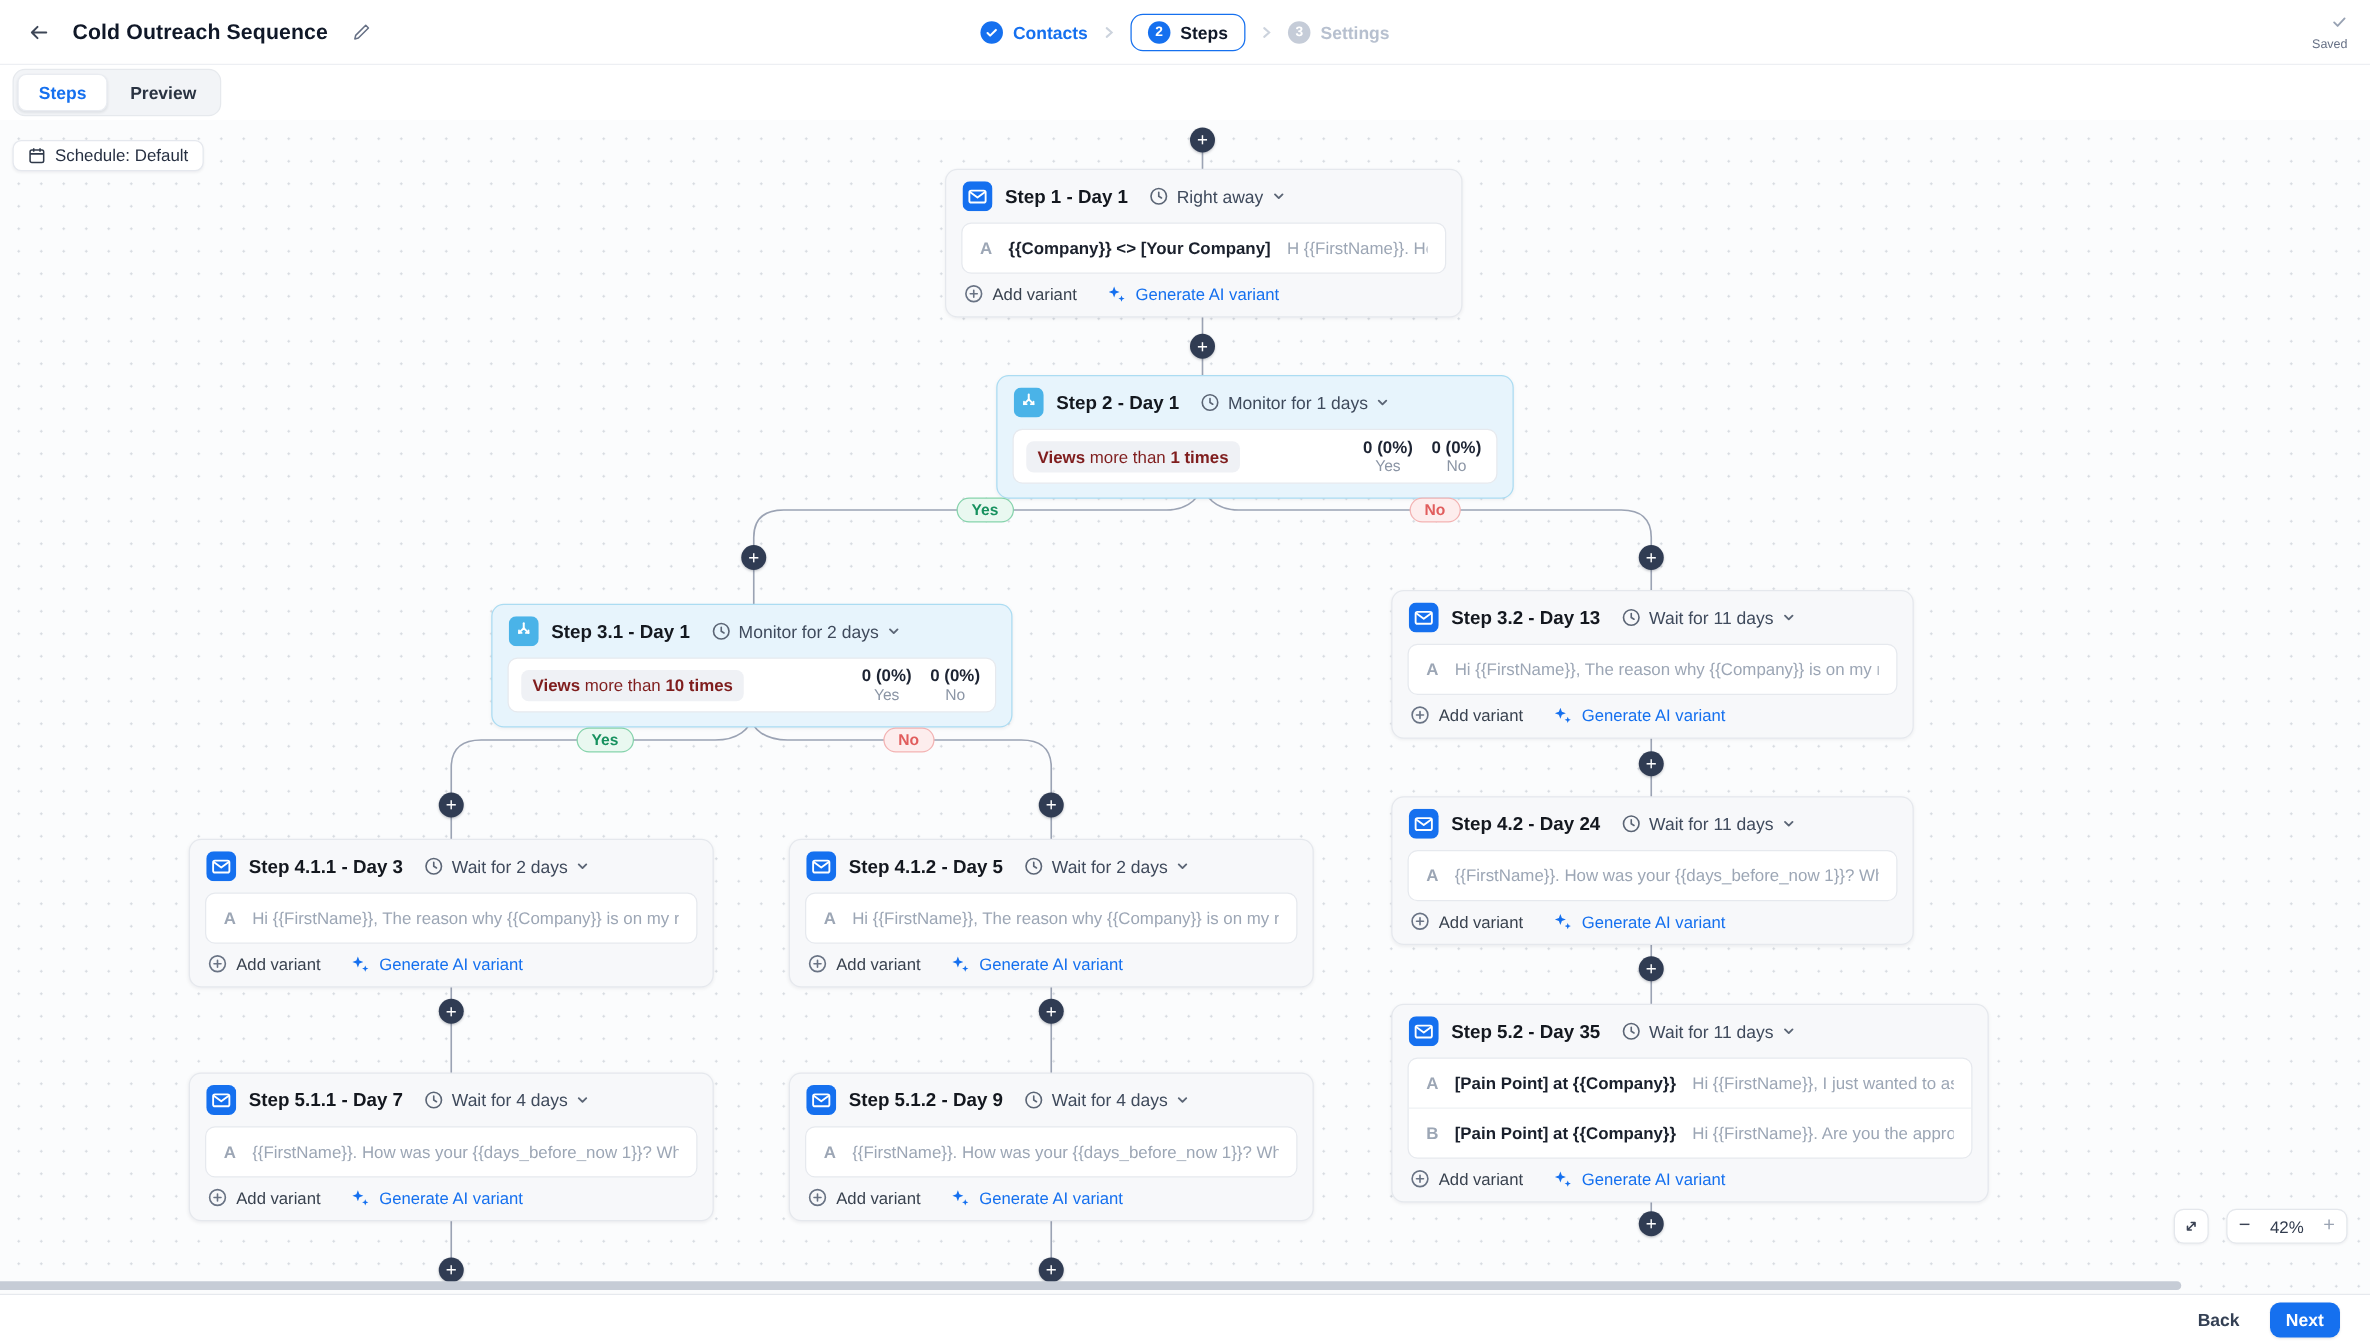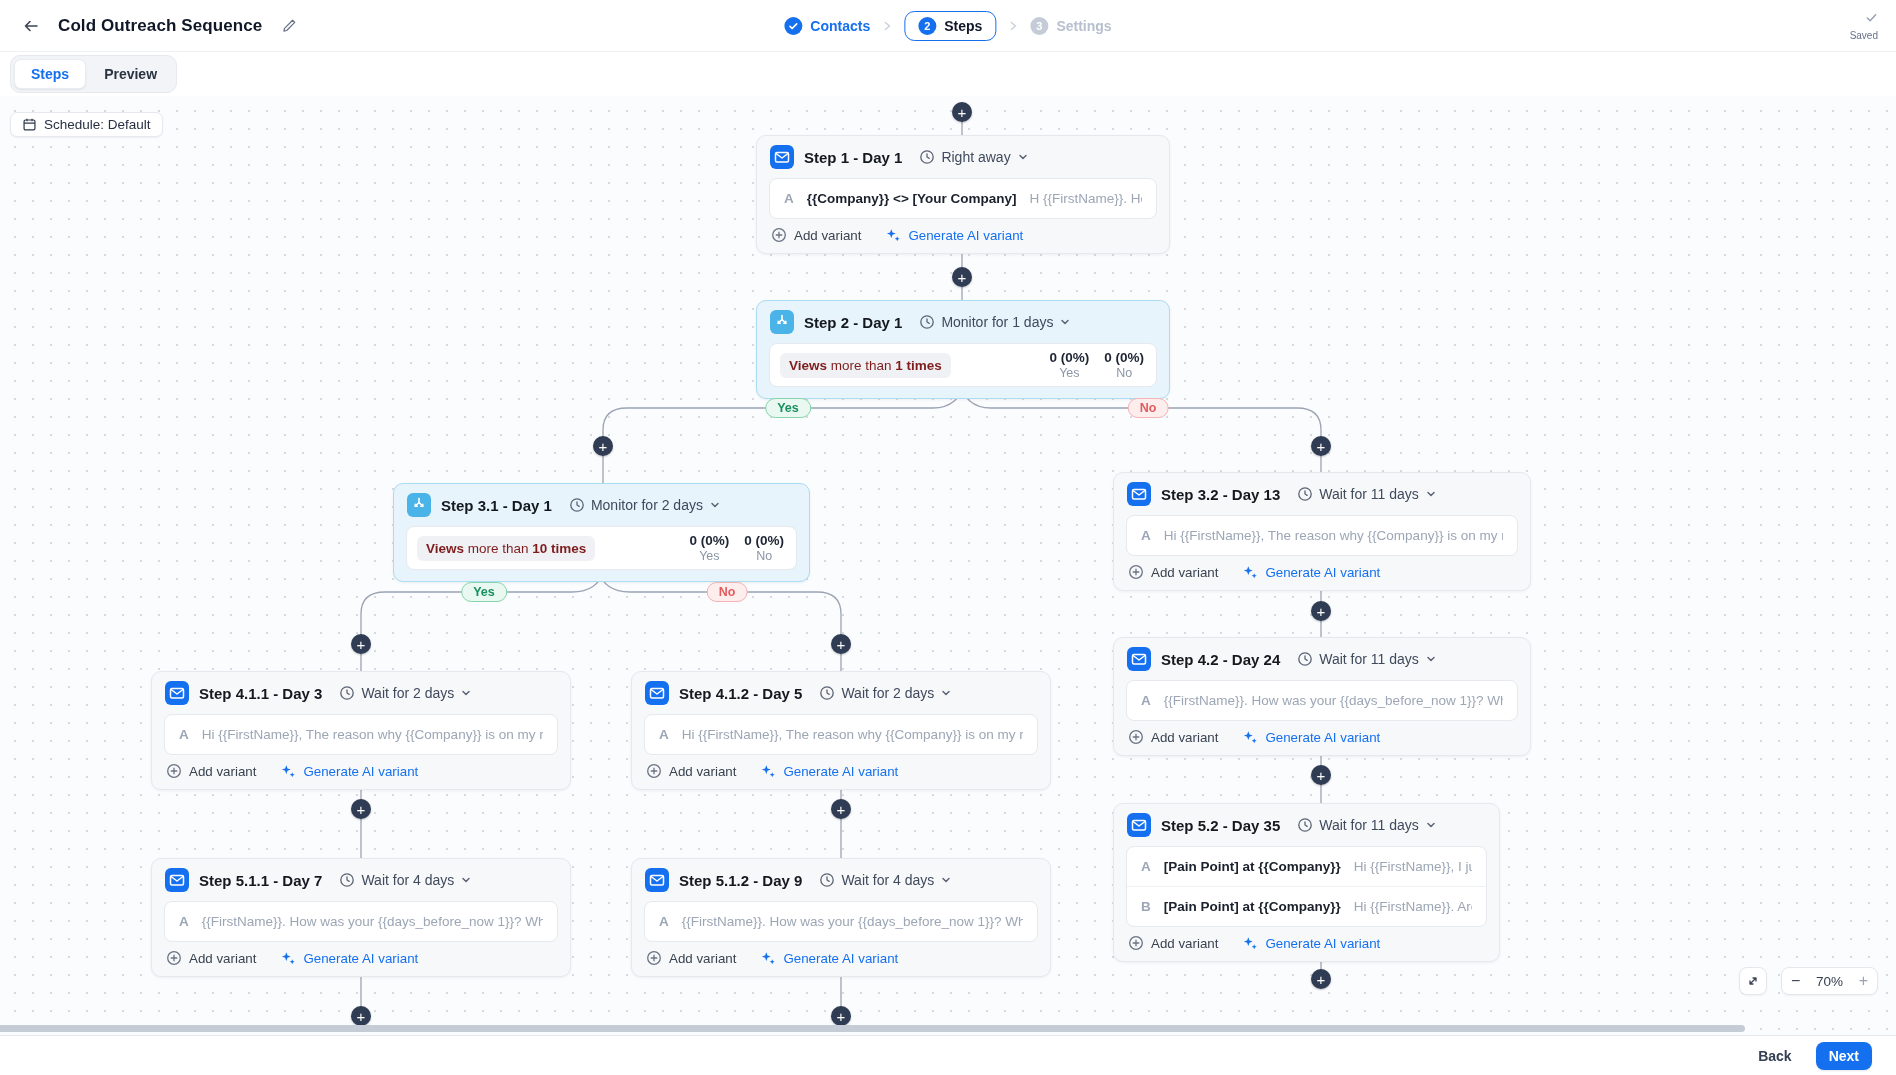--- a/index.html
+++ b/index.html
@@ -232,21 +232,21 @@
         <span style="display:flex">
           <svg width="16" height="16" viewBox="0 0 16 16" fill="#1570ef">
                 <path d="M6.3 2.2l1.2 3.2 3.2 1.2-3.2 1.2-1.2 3.2-1.2-3.2-3.2-1.2 3.2-1.2z"></path>
                 <path d="M12.2 9.3l.7 1.8 1.8.7-1.8.7-.7 1.8-.7-1.8-1.8-.7 1.8-.7z"></path>
               </svg>
         </span>
         <span>Generate AI variant</span>
       </button>
     </div>
   </div>
-      <div class="node hl" style="left: 756px; top: 204px; width: 414px;">
+      <div class="node hl" style="left: 797px; top: 204px; width: 414px;">
     <div class="node-header">
 
       <span class="step-icon">
         <svg width="24" height="24" viewBox="0 0 24 24">
               <rect width="24" height="24" rx="6" fill="#4ab3e8"></rect>
               <g stroke="#fff" stroke-width="1.6" stroke-linecap="round" fill="none">
                 <path d="M12 5.5v4"></path>
                 <path d="M12 9.5l-3.8 3.8M12 9.5l3.8 3.8"></path>
                 <path d="M8.2 13.3h2.1M8.2 13.3v-2.1" stroke-width="1.4"></path>
                 <path d="M15.8 13.3h-2.1M15.8 13.3v-2.1" stroke-width="1.4"></path>
@@ -666,21 +666,21 @@
         <span style="display:flex">
           <svg width="16" height="16" viewBox="0 0 16 16" fill="#1570ef">
                 <path d="M6.3 2.2l1.2 3.2 3.2 1.2-3.2 1.2-1.2 3.2-1.2-3.2-3.2-1.2 3.2-1.2z"></path>
                 <path d="M12.2 9.3l.7 1.8 1.8.7-1.8.7-.7 1.8-.7-1.8-1.8-.7 1.8-.7z"></path>
               </svg>
         </span>
         <span>Generate AI variant</span>
       </button>
     </div>
   </div>
-      <div class="node" style="left: 1113px; top: 707px; width: 387px;">
+      <div class="node" style="left: 1113px; top: 707px; width: 478px;">
     <div class="node-header">
       <span class="step-icon">
         <svg width="24" height="24" viewBox="0 0 24 24">
               <rect width="24" height="24" rx="6" fill="#1570ef"></rect>
               <rect x="5.5" y="7.5" width="13" height="9.5" rx="1.5" fill="none" stroke="#fff" stroke-width="1.5"></rect>
               <path d="M6 8.5l6 4.5 6-4.5" fill="none" stroke="#fff" stroke-width="1.5" stroke-linecap="round" stroke-linejoin="round"></path>
             </svg>
       </span>
 
       <span class="step-title">Step 5.2 - Day 35</span>
@@ -766,21 +766,21 @@
 
   <button class="fit-btn" aria-label="fit view">
     <span style="display:flex">
       <svg width="14" height="14" viewBox="0 0 14 14" fill="none" stroke="#3b4354" stroke-width="1.3" stroke-linecap="round" stroke-linejoin="round">
           <path d="M4 10L10 4M7 4h3v3M7 10H4V7"></path>
         </svg>
     </span>
   </button>
   <div class="zoom-ctl">
     <button class="zbtn">−</button>
-    <span>70%</span>
+    <span>42%</span>
     <button class="zbtn plus">+</button>
   </div>
 
   <div class="hscroll"></div>
 </div>
 
 <footer class="bottombar">
   <button class="back-btn">Back</button>
   <button class="next-btn">Next</button>
 </footer>

